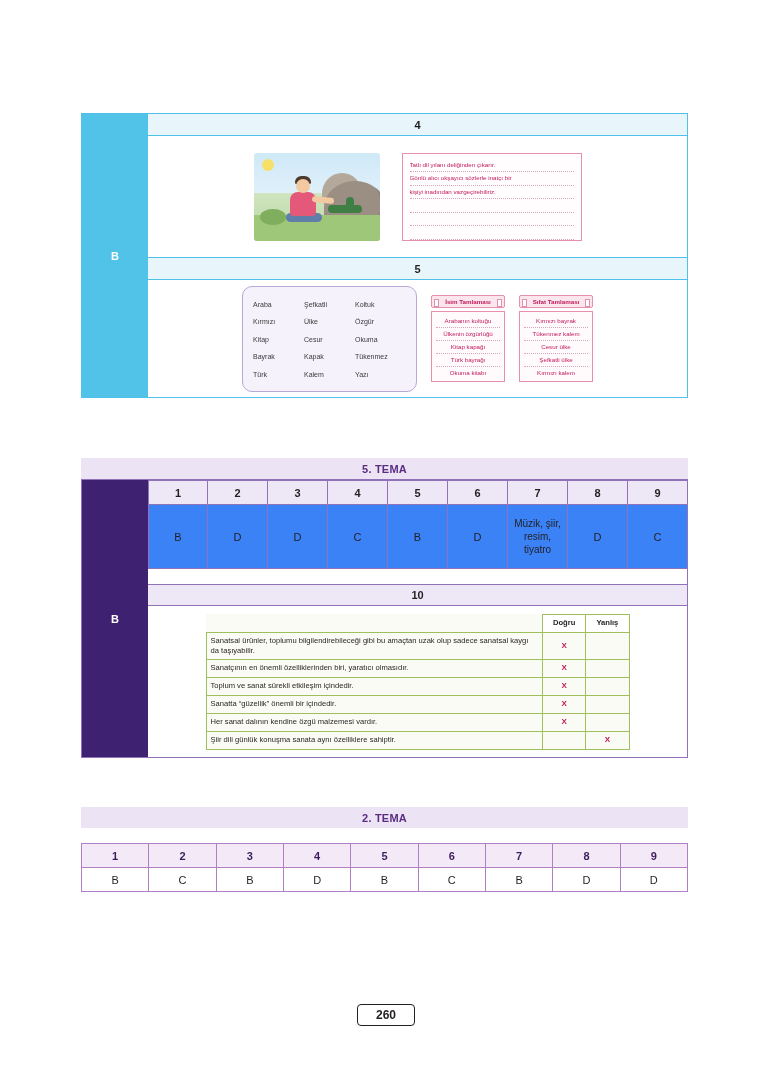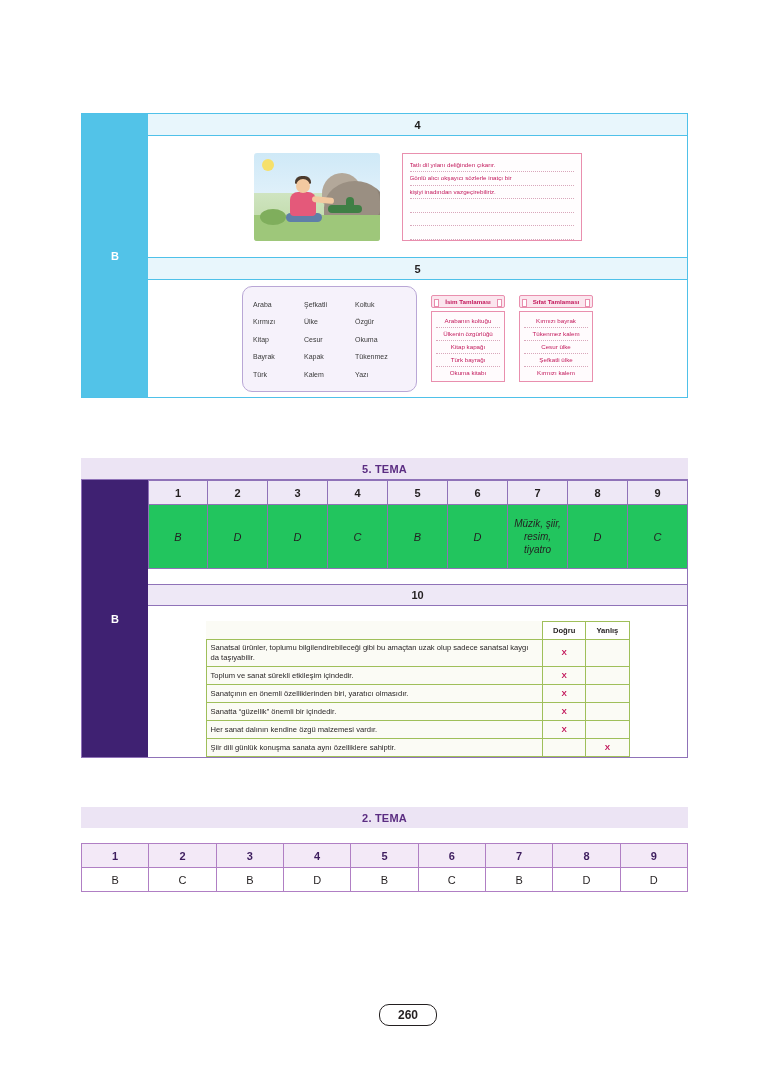--- a/index.html
+++ b/index.html
@@ -296,43 +296,42 @@
     font-size: 11px;
     color: #231f20;
   }
   .ans-table th {
     background: #eee8f6;
     height: 21px;
     font-weight: bold;
   }
   .ans-table td {
     height: 61px;
-    background: #22c55e;
-    font-style: italic;
+    background: #3b82f6;
   }
   .ans-table td.multi {
     font-size: 10px;
     line-height: 13px;
   }
   .ten-head {
     position: absolute;
     left: 66px; top: 104px;
     width: 539px; height: 22px;
     background: #eee8f6;
     border-top: 1px solid #8f72b8;
     border-bottom: 1px solid #8f72b8;
     box-sizing: border-box;
     display: flex; align-items: center; justify-content: center;
     font-size: 11px; font-weight: bold;
   }
   .tf-wrap {
     position: absolute;
     left: 66px; top: 126px;
     width: 539px; height: 151px;
-    display: flex; align-items: flex-end; justify-content: center;
+    display: flex; align-items: center; justify-content: center;
     background: #ffffff;
   }
   .tf-table {
     border-collapse: collapse;
     table-layout: fixed;
     width: 424px;
     background: #fbfbf5;
   }
   .tf-table td {
     border: 1px solid #9fbf5a;
@@ -379,26 +378,26 @@
     border: 1px solid #b07fc4;
     text-align: center;
     font-size: 11px;
   }
   .t6 th { background: #f3e9f7; height: 21px; color: #3d1d5e; font-weight: bold; }
   .t6 td { height: 21px; background: #ffffff; color: #231f20; }
 
   
   .pagenum {
     position: absolute;
-    left: 379px;
+    left: 357px;
     top: 1004px;
     width: 56px;
     height: 20px;
     border: 1.5px solid #231f20;
-    border-radius: 10px;
+    border-radius: 4px;
     display: flex; align-items: center; justify-content: center;
     font-size: 12px; font-weight: bold;
     background: #ffffff;
   }
 </style>
 </head>
 <body>
 
 <div class="page">
 
@@ -530,26 +529,26 @@
           <td class="stm blank-hd"></td>
           <td class="hd">Doğru</td>
           <td class="hd">Yanlış</td>
         </tr>
         <tr>
           <td class="stm" style="height:22px">Sanatsal ürünler, toplumu bilgilendirebileceği gibi bu amaçtan uzak olup sadece sanatsal kaygı da taşıyabilir.</td>
           <td class="mark">X</td>
           <td class="mark"></td>
         </tr>
         <tr>
-          <td class="stm">Toplum ve sanat sürekli etkileşim içindedir.</td>
+          <td class="stm">Sanatçının en önemli özelliklerinden biri, yaratıcı olmasıdır.</td>
           <td class="mark">X</td>
           <td class="mark"></td>
         </tr>
         <tr>
-          <td class="stm">Sanatçının en önemli özelliklerinden biri, yaratıcı olmasıdır.</td>
+          <td class="stm">Toplum ve sanat sürekli etkileşim içindedir.</td>
           <td class="mark">X</td>
           <td class="mark"></td>
         </tr>
         <tr>
           <td class="stm">Sanatta “güzellik” önemli bir içindedir.</td>
           <td class="mark">X</td>
           <td class="mark"></td>
         </tr>
         <tr>
           <td class="stm">Her sanat dalının kendine özgü malzemesi vardır.</td>

